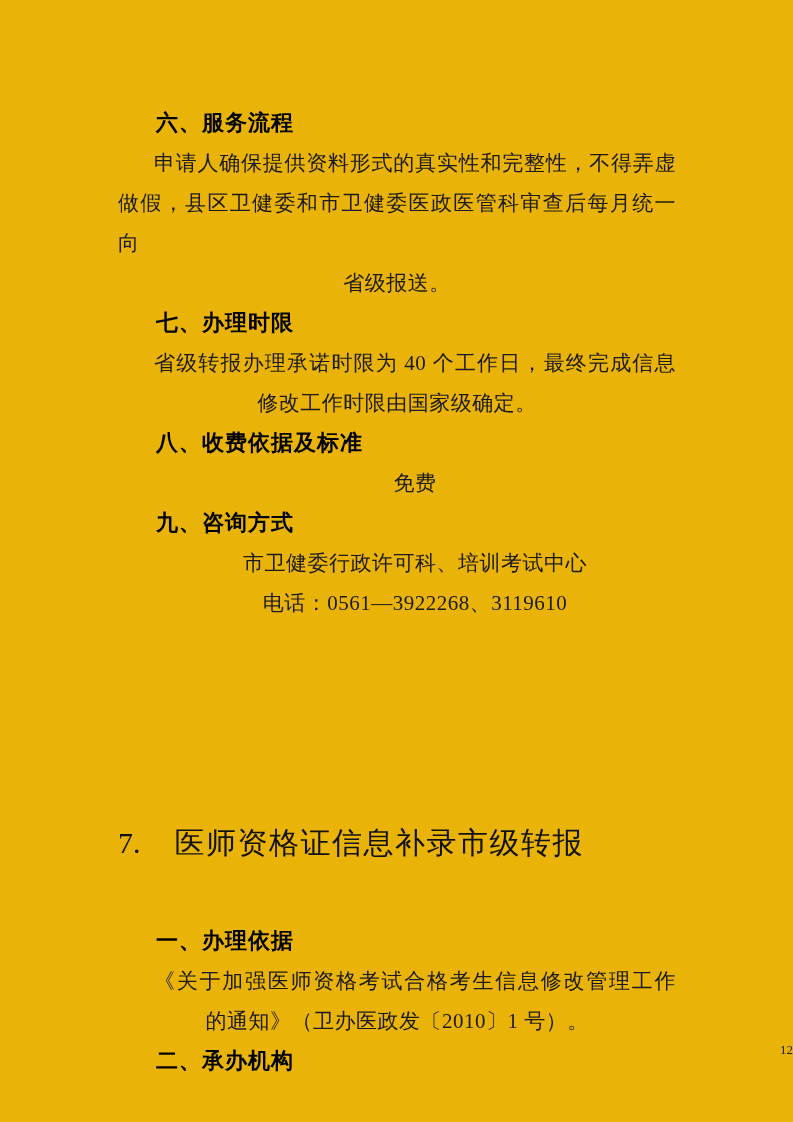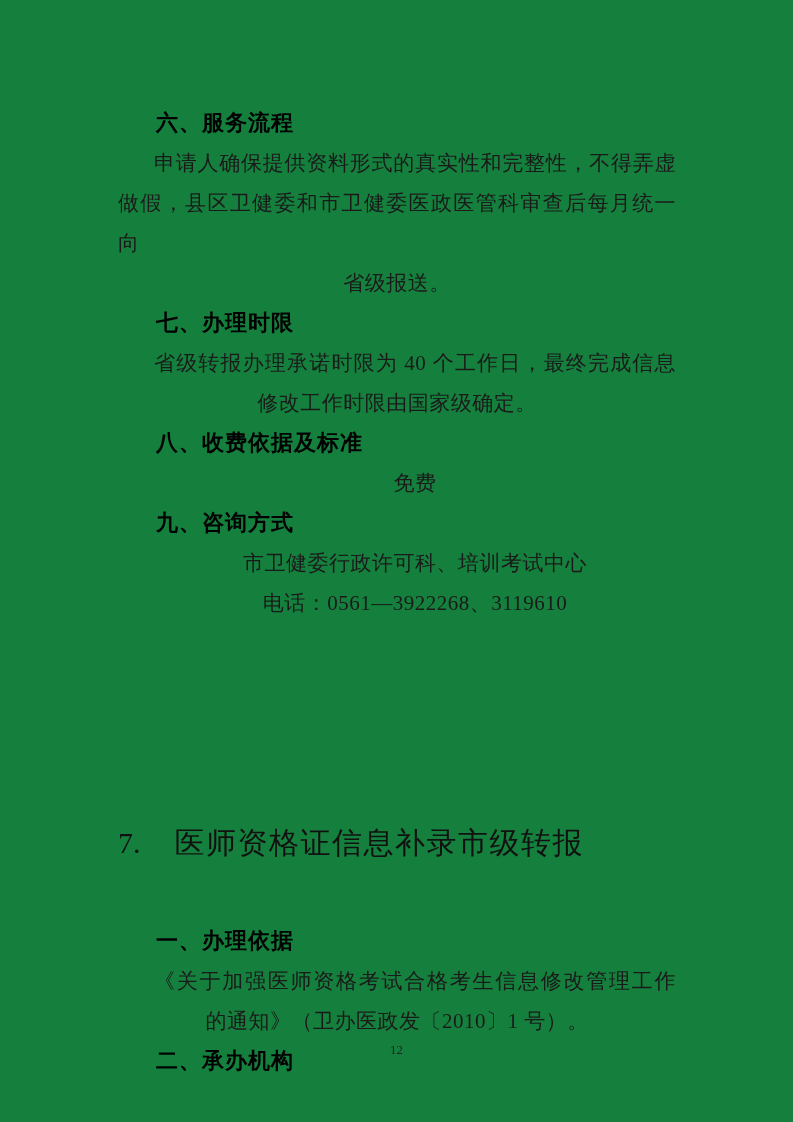--- a/index.html
+++ b/index.html
@@ -1,19 +1,19 @@
 <!DOCTYPE html>
 <html><head>
 <meta charset="utf-8">
 <style>
   html,body{margin:0;padding:0;background:#e8e8e8;}
   .page{
     position:relative;
     width:793px;height:1122px;
-    background:#15803d;
+    background:#eab308;
     margin:0 auto;
     overflow:hidden;
     font-family:"Liberation Serif","DejaVu Serif",serif;
     color:#1a1a1a;
   }
   .content{
     position:absolute;
     left:118px;top:0;
     width:558px;
   }
@@ -52,21 +52,21 @@
     color:#111;
     white-space:nowrap;
   }
   .chnum{letter-spacing:0;}
   .chtitle{margin-left:34px;letter-spacing:1.5px;}
   .hb{margin-top:48px;}
   .pageno{
     position:absolute;
     top:1042px;left:0;
     width:100%;
-    text-align:center;
+    text-align:right;
     font-size:13px;
     line-height:16px;
     color:#222;
     font-family:"Liberation Serif","DejaVu Serif",serif;
   }
 </style>
 </head>
 <body>
 
 <div class="page">

